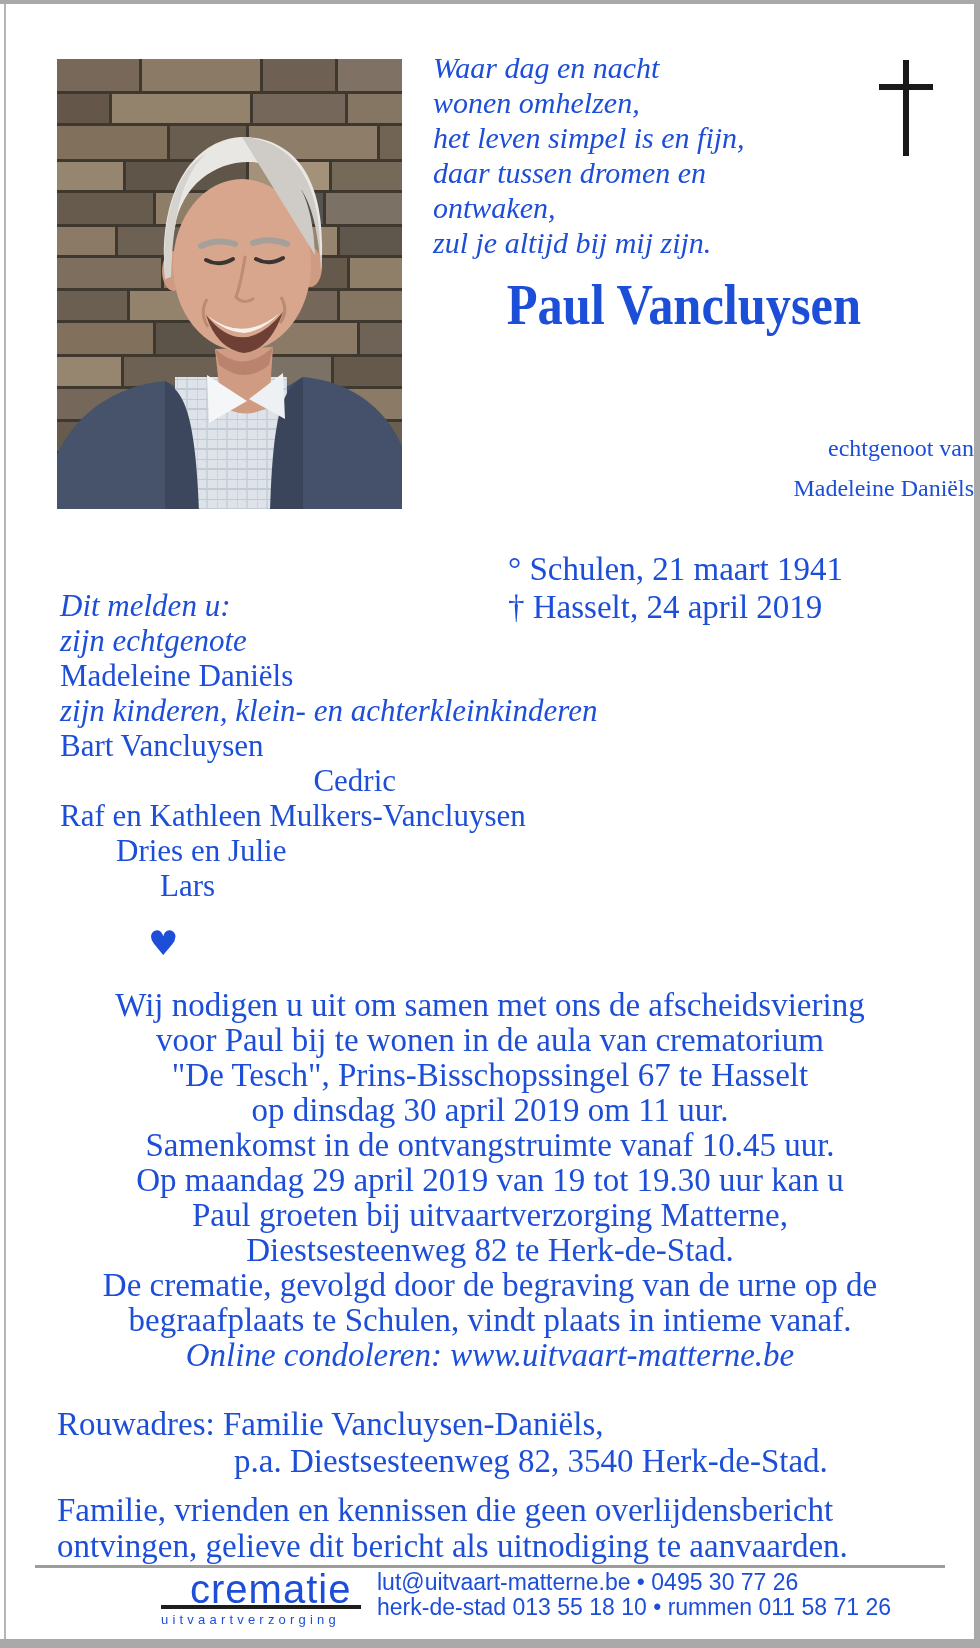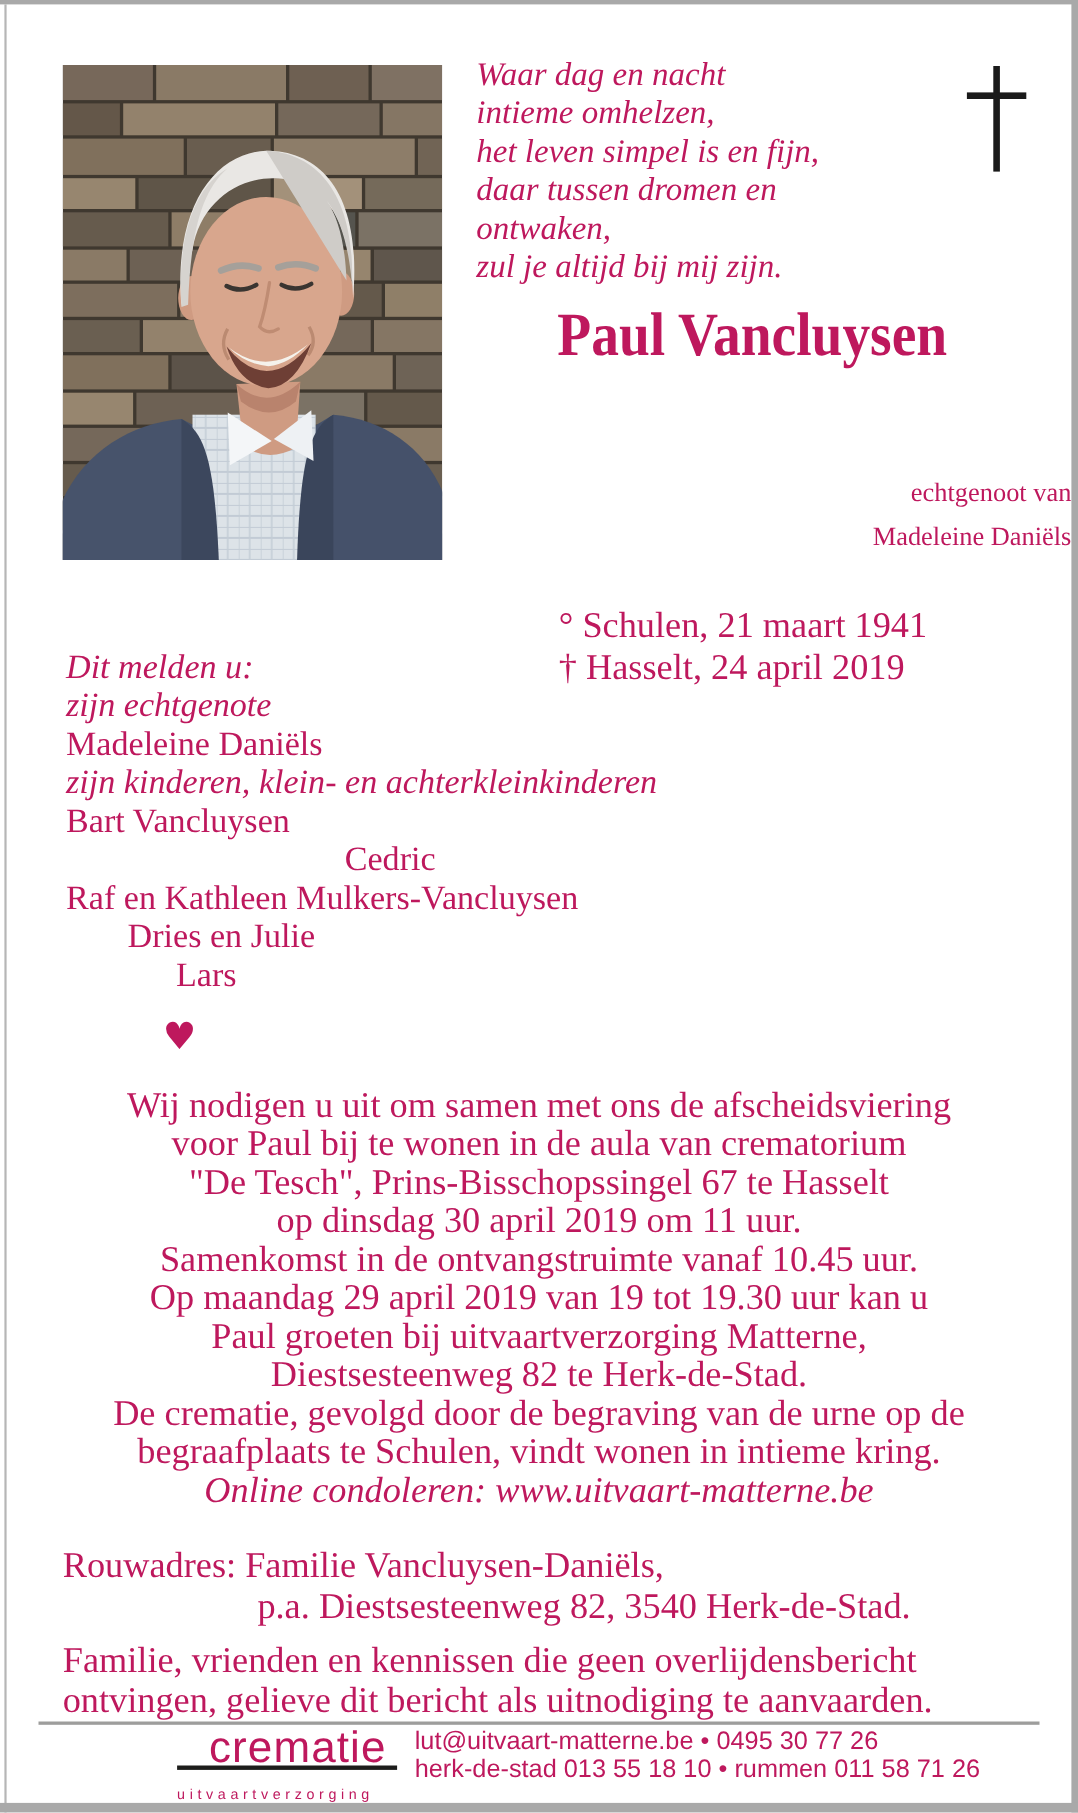--- a/index.html
+++ b/index.html
@@ -1,18 +1,18 @@
 <!DOCTYPE html>
 <html><head>
 <meta charset="utf-8">
 <style>
   html,body{margin:0;padding:0;background:#ffffff;}
   .page{
     position:relative;width:980px;height:1648px;background:#ffffff;
-    font-family:"Liberation Serif", serif;color:#be185d;overflow:hidden;
+    font-family:"Liberation Serif", serif;color:#1d4ed8;overflow:hidden;
   }
   
   .edge{position:absolute;background:#a9a9a9;}
   .edge-top{left:0;top:0;width:980px;height:4px;}
   .edge-left{left:4px;top:4px;width:2px;height:1644px;background:#b6b6b6;}
   .edge-right{left:974px;top:0;width:6px;height:1648px;}
   .edge-bottom{left:0;top:1639px;width:980px;height:9px;}
 
   .photo{position:absolute;left:57px;top:59px;width:345px;height:450px;}
   .photo svg{display:block;width:100%;height:100%;}
@@ -40,21 +40,21 @@
 
   .rouwadres{position:absolute;left:57px;top:1406px;font-size:33px;line-height:37px;white-space:nowrap;}
   .indent{padding-left:177px;}
 
   .notice{position:absolute;left:57px;top:1492px;font-size:33px;line-height:36px;white-space:nowrap;}
 
   .sep{position:absolute;left:35px;top:1565px;width:910px;height:3px;background:#9d9d9c;}
 
   .brand{position:absolute;left:190px;top:1572px;font-family:"Liberation Sans", sans-serif;font-size:40px;line-height:34px;letter-spacing:1px;white-space:nowrap;}
   .brand-bar{position:absolute;left:161px;top:1605px;width:200px;height:4px;background:#1d1d1b;}
-  .tagline{position:absolute;left:161px;top:1612px;width:210px;font-family:"Liberation Sans", sans-serif;font-size:13px;letter-spacing:4.2px;white-space:nowrap;margin-top:11px;}
+  .tagline{position:absolute;left:161px;top:1612px;width:210px;font-family:"Liberation Sans", sans-serif;font-size:13px;letter-spacing:4.2px;white-space:nowrap;}
   .contact{position:absolute;left:377px;top:1570px;font-family:"Liberation Sans", sans-serif;font-size:23px;line-height:25px;white-space:nowrap;}
 </style>
 </head>
 <body>
 
 <div class="page">
 
   <div class="edge edge-top"></div>
   <div class="edge edge-left"></div>
   <div class="edge edge-right"></div>
@@ -157,21 +157,21 @@
 
       <path d="M188,198 Q184,224 179,238 Q186,246 196,240" stroke="#bf8c73" stroke-width="3" fill="none" stroke-linecap="round"></path>
 
       <path d="M149,256 Q186,302 226,253 Q212,292 187,294 Q160,290 149,256 Z" fill="#6e3f35"></path>
       <path d="M151,257 Q186,284 223,254 Q206,272 187,274 Q166,272 151,257 Z" fill="#f5f2ec"></path>
     </svg>
   </div>
 
   <div class="poem">
     <div>Waar dag en nacht</div>
-    <div>intieme omhelzen,</div>
+    <div>wonen omhelzen,</div>
     <div>het leven simpel is en fijn,</div>
     <div>daar tussen dromen en</div>
     <div>ontwaken,</div>
     <div>zul je altijd bij mij zijn.</div>
   </div>
 
   <svg class="cross" viewBox="0 0 58 100">
     <rect x="26" y="2" width="6" height="96" fill="#1a1a1a"></rect>
     <rect x="2" y="26" width="54" height="6" fill="#1a1a1a"></rect>
   </svg>
@@ -207,21 +207,21 @@
   <div class="ceremony">
     <div>Wij nodigen u uit om samen met ons de afscheidsviering</div>
     <div>voor Paul bij te wonen in de aula van crematorium</div>
     <div>"De Tesch", Prins-Bisschopssingel 67 te Hasselt</div>
     <div>op dinsdag 30 april 2019 om 11 uur.</div>
     <div>Samenkomst in de ontvangstruimte vanaf 10.45 uur.</div>
     <div>Op maandag 29 april 2019 van 19 tot 19.30 uur kan u</div>
     <div>Paul groeten bij uitvaartverzorging Matterne,</div>
     <div>Diestsesteenweg 82 te Herk-de-Stad.</div>
     <div>De crematie, gevolgd door de begraving van de urne op de</div>
-    <div>begraafplaats te Schulen, vindt wonen in intieme kring.</div>
+    <div>begraafplaats te Schulen, vindt plaats in intieme vanaf.</div>
     <div class="italic">Online condoleren: www.uitvaart-matterne.be</div>
   </div>
 
   <div class="rouwadres">
     <div>Rouwadres: Familie Vancluysen-Daniëls,</div>
     <div class="indent">p.a. Diestsesteenweg 82, 3540 Herk-de-Stad.</div>
   </div>
 
   <div class="notice">
     <div>Familie, vrienden en kennissen die geen overlijdensbericht</div>

